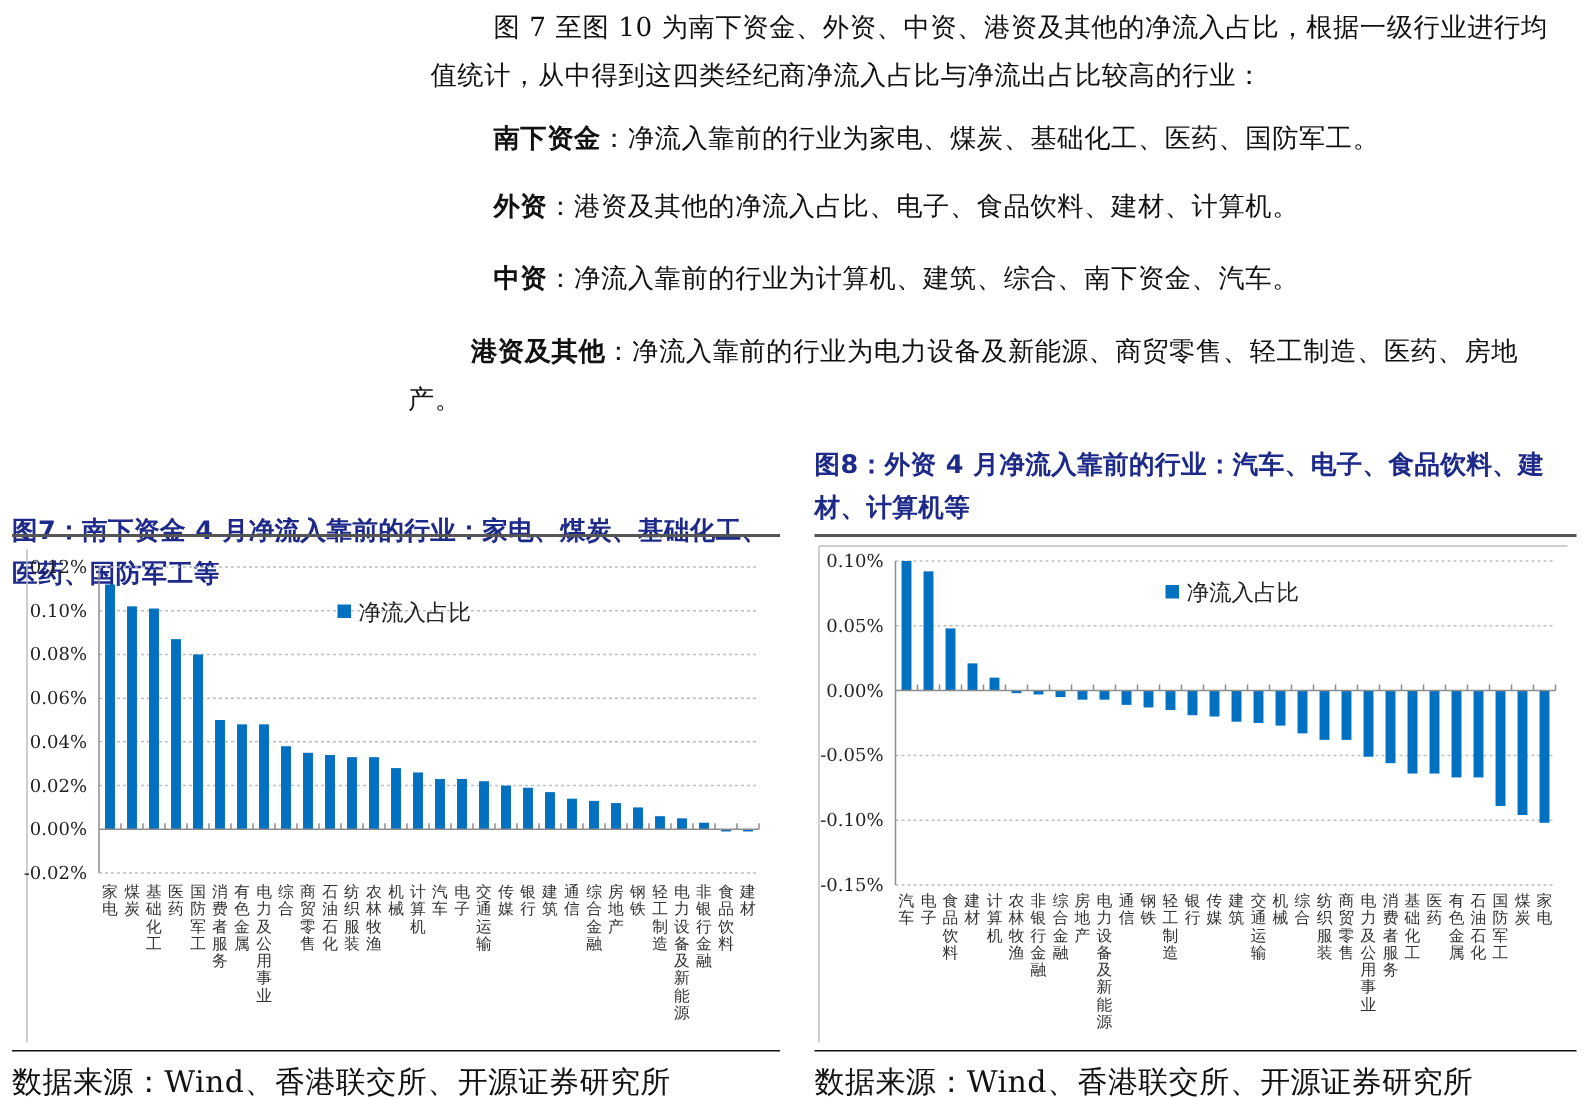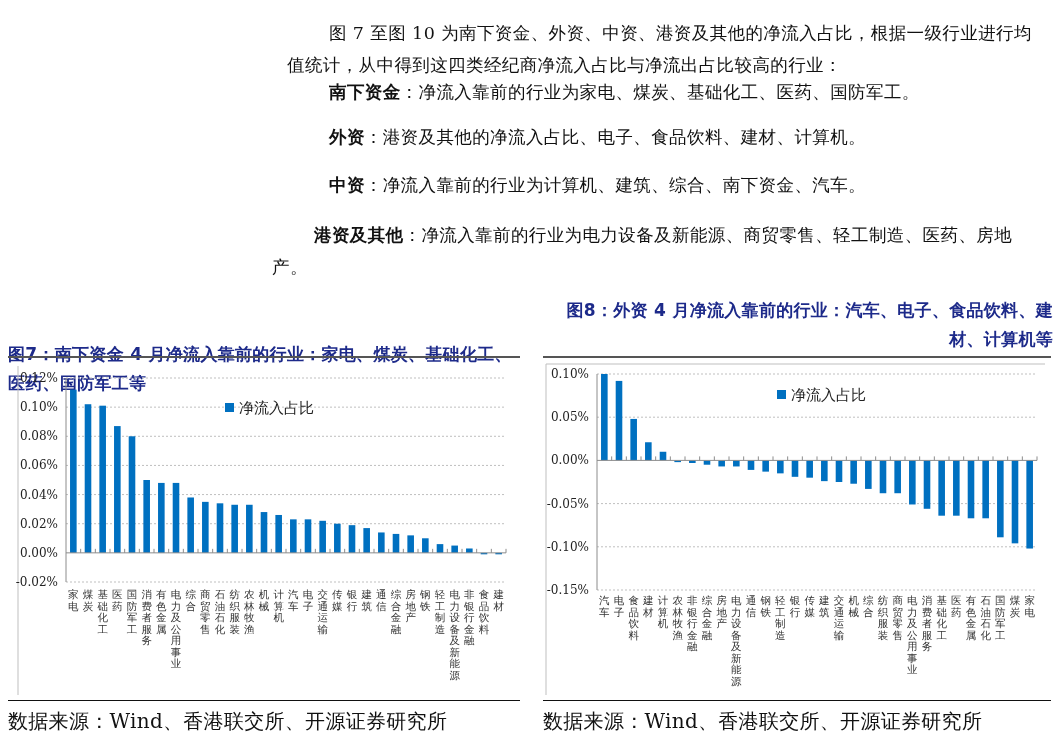--- a/index.html
+++ b/index.html
@@ -1,29 +1,29 @@
 <!DOCTYPE html>
 <html><head>
 <meta charset="utf-8">
 <style>
   html, body { margin:0; padding:0; background:#ffffff; }
   body { width:1057px; height:732px; position:relative; overflow:hidden;
          font-family:"DejaVu Serif","Liberation Serif",serif; color:#111; }
   .para { position:absolute; left:287px; width:760px; font-size:17.5px; line-height:32px; letter-spacing:0.4px; }
   .para .indent { display:inline-block; width:42px; }
-  .p1 { top:3px;margin-top:14px; }
+  .p1 { top:3px; }
   .bullet { position:absolute; left:329px; font-size:17.5px; letter-spacing:0.4px; white-space:nowrap; }
   .bullet b { font-weight:bold; }
   .b1 { top:80px;text-align:center; } .b2 { top:125px; } .b3 { top:173px; }
   .b4 { top:219px; left:272px; width:760px; line-height:32px; white-space:normal; }
   .b4 .indent { display:inline-block; width:42px; }
   .fig-title { position:absolute; font-family:"DejaVu Sans","Liberation Sans",sans-serif; font-weight:bold;
                color:#1d2a8a; font-size:17px; line-height:29px; letter-spacing:0.3px; }
   .ft1 { left:8px; top:296px; width:514px;margin-top:44px; }
-  .ft2 { left:543px; top:296px; width:510px;text-align:right; }
+  .ft2 { left:543px; top:296px; width:510px; }
   .rule { position:absolute; height:2px; background:#555; }
   .chart-box { position:absolute; }
   .source { position:absolute; top:708px; font-size:20px; letter-spacing:0.3px; }
   .rule-thin { position:absolute; height:1px; background:#111; }
   svg text { font-family:"DejaVu Serif","Liberation Serif",serif; }
 </style>
 </head>
 <body>
 
 <div class="para p1"><span class="indent"></span><span>图 7 至图 10 为南下资金、外资、中资、港资及其他的净流入占比，根据一级行业进行均值统计，从中得到这四类经纪商净流入占比与净流出占比较高的行业：</span></div>

